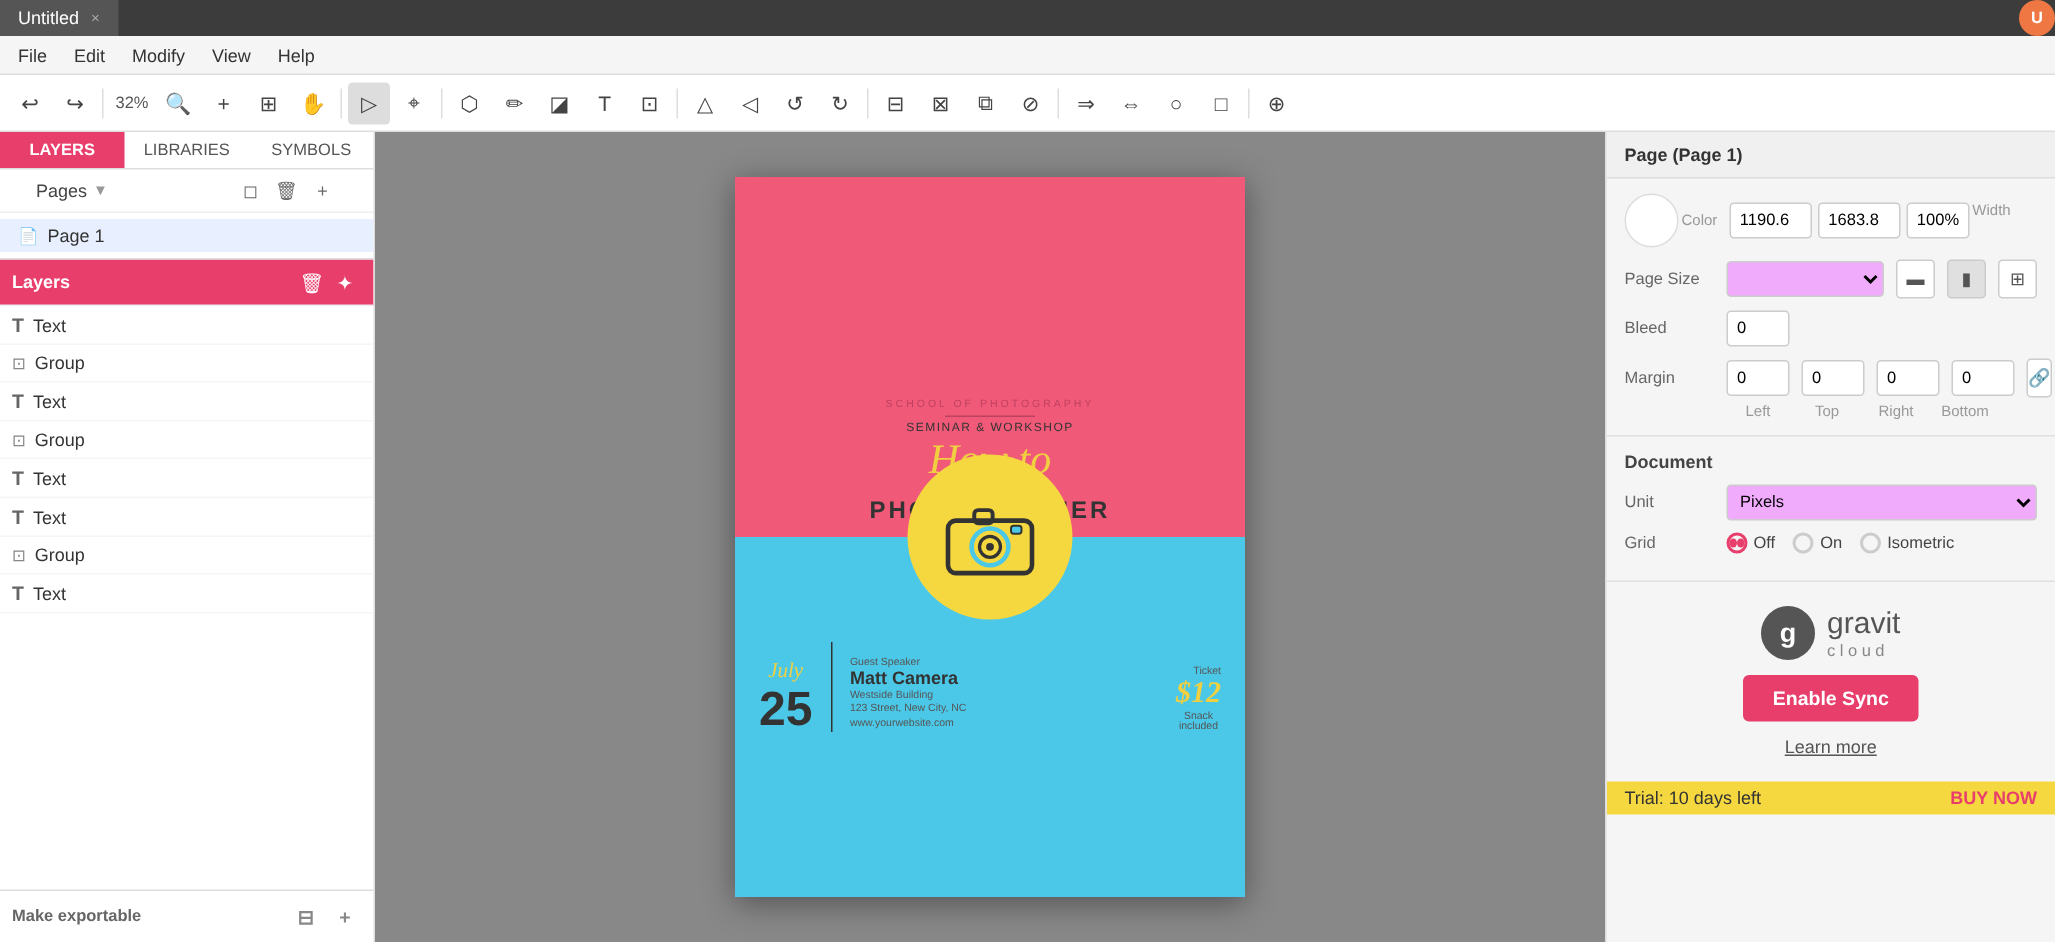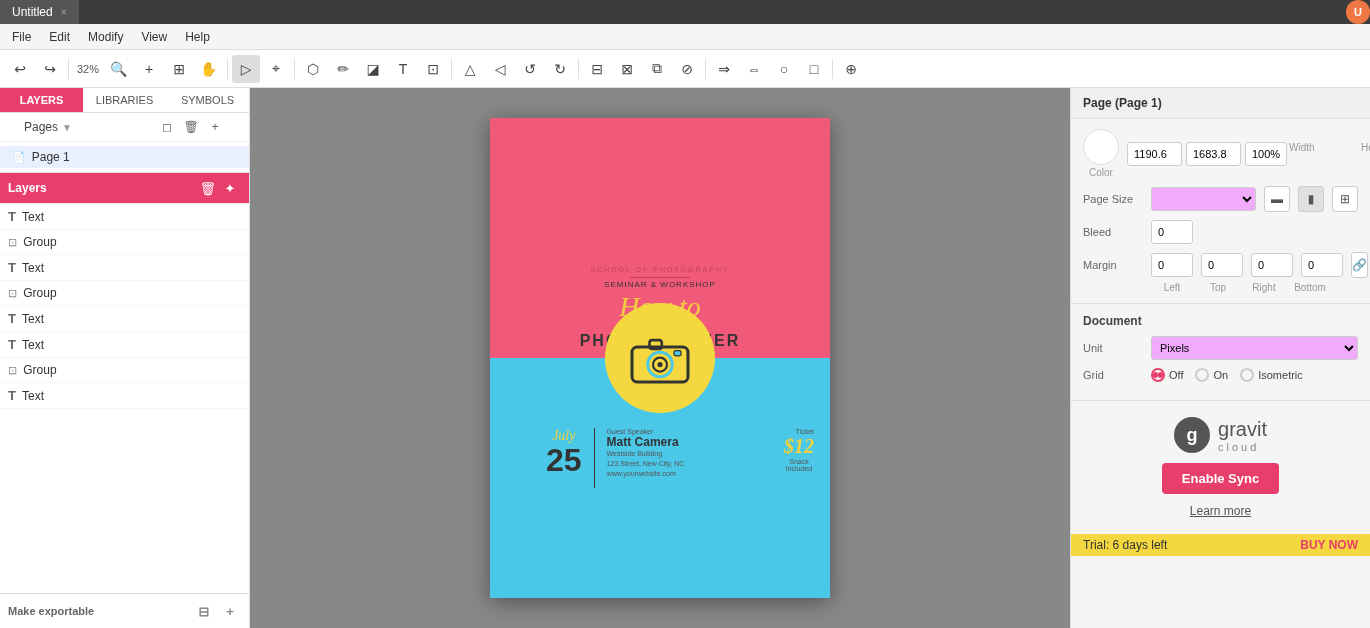--- a/index.html
+++ b/index.html
@@ -62,21 +62,21 @@
     .poster-bottom { width: 100%; height: 240px; background: #4bc8e8; position: relative; }
     .poster-school { font-size: 7px; color: #c04060; letter-spacing: 2px; text-align: center; margin-bottom: 2px; }
     .poster-seminar { font-size: 8px; color: #333; text-align: center; margin-bottom: 4px; letter-spacing: 1px; }
     .poster-howto { font-size: 28px; color: #f0d040; font-style: italic; font-family: Georgia, serif; text-align: center; line-height: 1; }
     .poster-bea { font-size: 10px; color: #333; text-align: center; letter-spacing: 2px; }
     .poster-photographer { font-size: 16px; color: #333; font-weight: bold; text-align: center; letter-spacing: 2px; margin-bottom: 8px; }
     .poster-top-content { display: flex; flex-direction: column; align-items: center; justify-content: flex-start; padding-top: 10px; width: 100%; }
     .poster-circle { width: 110px; height: 110px; border-radius: 50%; background: #f5d840; display: flex; align-items: center; justify-content: center; position: absolute; left: 50%; transform: translateX(-50%); bottom: -55px; z-index: 10; }
     .camera-svg { }
 
-    .poster-bottom-content { padding-top: 70px; display: flex; align-items: flex-start; padding-left: 16px; padding-right: 16px; gap: 0; margin-left: 40px; }
+    .poster-bottom-content { padding-top: 70px; display: flex; align-items: flex-end; padding-left: 16px; padding-right: 16px; gap: 0; }
     .date-section { display: flex; flex-direction: column; align-items: center; margin-right: 12px; }
     .date-month { font-size: 14px; color: #f0d040; font-style: italic; font-family: Georgia, serif; }
     .date-day { font-size: 32px; color: #333; font-weight: bold; line-height: 1; }
     .divider-v { width: 1px; background: #333; height: 60px; margin-right: 12px; }
     .speaker-section { flex: 1; }
     .guest-label { font-size: 7px; color: #555; }
     .speaker-name { font-size: 12px; color: #333; font-weight: bold; }
     .speaker-addr { font-size: 7px; color: #555; line-height: 1.4; }
     .ticket-section { text-align: right; margin-left: 8px; }
     .ticket-label { font-size: 7px; color: #555; }
@@ -297,21 +297,21 @@
         </div>
       </div>
     </div>
   </div>
 
   <div id="right-panel">
     <div id="right-header">Page (Page 1)</div>
 
     <div class="prop-section">
       <div class="prop-row">
-        <div style="display:flex; flex-direction:column; align-items:center; gap:2px;">
+        <div style="display:flex; flex-direction:row; align-items:center; gap:2px;">
           <div class="color-swatch" style="background:#fff; width:36px; height:36px;"></div>
           <div class="prop-sub-label">Color</div>
         </div>
         <div style="display:flex; flex-direction:row; gap:2px; flex:1;">
           <div style="display:flex; gap:4px; align-items:center;">
             <input class="prop-input prop-input-sm" value="1190.6" style="">
             <input class="prop-input prop-input-sm" value="1683.8" style="">
             <input class="prop-input prop-input-xs" value="100%" style="">
           </div>
           <div style="display:flex; gap:4px;">
@@ -393,18 +393,18 @@
         <div class="gravit-text">
           <span class="gravit-name">gravit</span>
           <span class="gravit-sub">cloud</span>
         </div>
       </div>
       <button id="enable-sync-btn">Enable Sync</button>
       <button id="learn-more-btn">Learn more</button>
     </div>
 
     <div id="trial-bar">
-      <span>Trial: 6 days left</span>
+      <span>Trial: 10 days left</span>
       <button id="buy-now-btn">BUY NOW</button>
     </div>
   </div>
 
 </div>
 
 </body></html>

